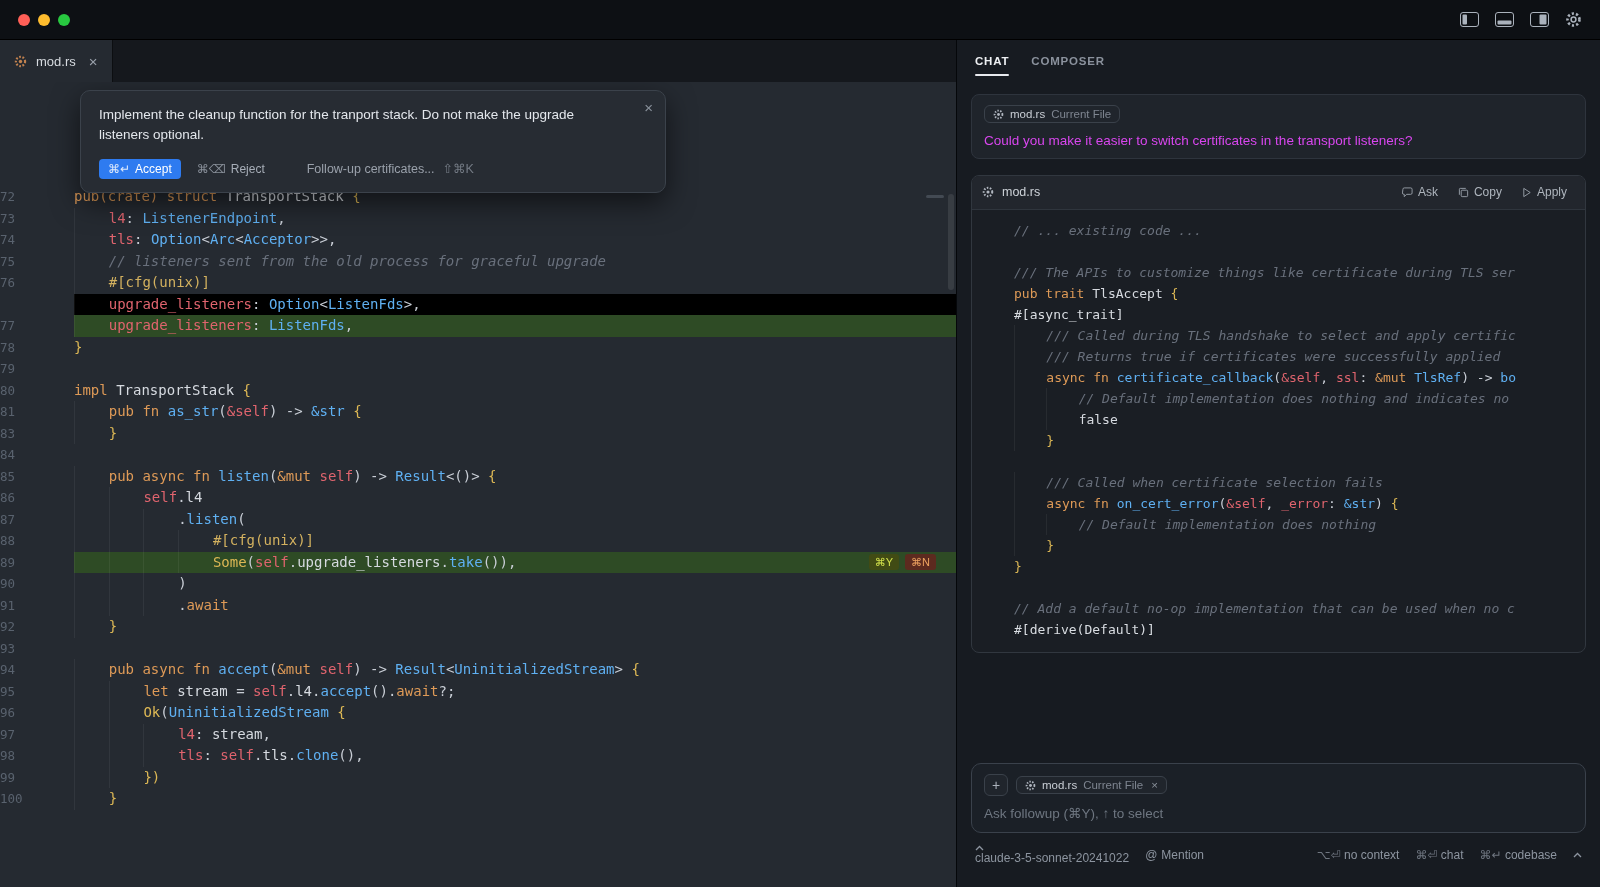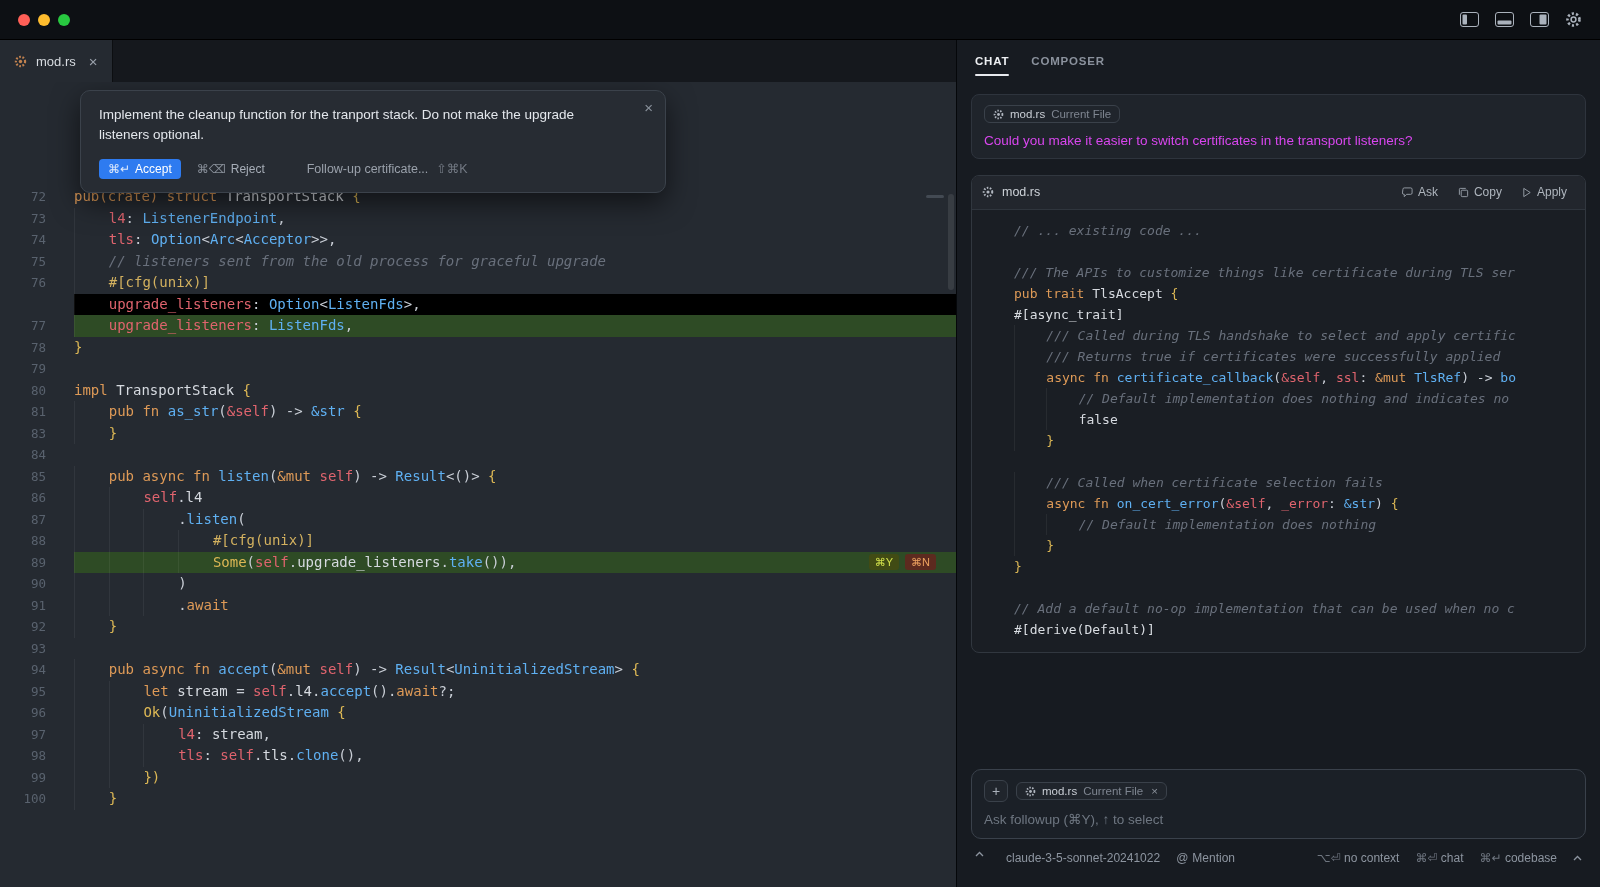--- a/index.html
+++ b/index.html
@@ -26,21 +26,21 @@
   .tabbar { height:42px; flex:none; background:#15181d; display:flex; align-items:stretch; }
   .tab { display:flex; align-items:center; gap:9px; padding:0 14px; background:#252a31;
     color:#d7dbe0; font-size:13px; border-right:1px solid #0c0e11; }
   .tab .close { color:#9aa1ab; font-size:15px; margin-left:4px; cursor:pointer; }
 
   
   .editor-body { position:relative; flex:1; overflow:hidden;
     font-family:"DejaVu Sans Mono","Liberation Mono",monospace; font-size:14px; }
   .code-area { padding-top:104px; }
   .crow { display:flex; line-height:21.5px; white-space:pre; position:relative; }
-  .gut { flex:none; width:46px; text-align:right; color:#59626e; font-size:12.5px; }
+  .gut { flex:none; width:46px; text-align:left; color:#59626e; font-size:12.5px; }
   .lc { flex:1; margin-left:28px; min-width:0; }
   .crow.del .lc { background:#000000; }
   .crow.add .lc { background:#2e4b25; }
   .ind { display:inline-block; border-left:1px solid rgba(255,255,255,0.06); }
 
   .s-kw{color:#de9a57} .s-ty{color:#5fb0f2} .s-fn{color:#5fb0f2}
   .s-fld{color:#e0646e} .s-slf{color:#e0646e}
   .s-com{color:#69707c;font-style:italic}
   .s-att{color:#d3b15f} .s-att2{color:#d9dde2}
   .s-br{color:#ddb855} .s-va{color:#ddb855}
@@ -112,21 +112,21 @@
   .composer { flex:none; padding:10px 14px 6px; }
   .input-box { background:#1b2027; border:1px solid #3a414b; border-radius:10px; padding:10px 12px; }
   .chips-row { display:flex; align-items:center; gap:8px; }
   .plus-chip { width:24px; height:22px; display:inline-flex; align-items:center; justify-content:center;
     border:1px solid #3a414a; border-radius:6px; color:#aab1ba; font-size:14px; background:#20252c; cursor:pointer; }
   .input-field { width:100%; margin-top:10px; background:transparent; border:none; outline:none;
     color:#dfe3e8; font-size:13.5px; font-family:"Liberation Sans",sans-serif; }
   .input-field::placeholder { color:#6e7681; }
 
   .footer-bar { display:flex; align-items:center; gap:16px; padding:12px 4px 16px; font-size:12px; color:#8d95a0; }
-  .model-sel { display:inline-flex; gap:22px; cursor:pointer; }
+  .model-sel { display:inline-flex; gap:0; cursor:pointer;flex-direction:column; }
   .mention { display:inline-flex; align-items:center; gap:4px; cursor:pointer; }
   .fs-wrap { margin-left:auto; display:flex; align-items:center; gap:16px;justify-content:space-between; }
   .fs-item { white-space:nowrap; }
   .fs-kbd { color:#6f7680; }
   .chev { display:inline-block; }
 
   .rust-icon { display:inline-flex; }
 </style>
 </head>
 <body>
@@ -191,21 +191,21 @@
           <div class="prow">
             <button class="btn-accept">
               <span class="kbd">⌘↵</span>
               <span>Accept</span>
             </button>
             <button class="btn-reject">
               <span class="kbd">⌘⌫</span>
               <span>Reject</span>
             </button>
             <span class="followup">
-              <span>Follow-up certificate...</span>
+              <span>Follow-up certificates...</span>
               <span class="kbd">⇧⌘K</span>
             </span>
           </div>
         </div>
 
         <div class="fold-dash"></div>
         <div class="scroll-thumb"></div>
 
         <div id="editor-code" class="code-area">
             <div class="crow"><span class="gut">72</span><span class="lc"><span class="s-kw">pub(crate) struct </span><span class="s-tx">TransportStack </span><span class="s-br">{</span></span></div>

